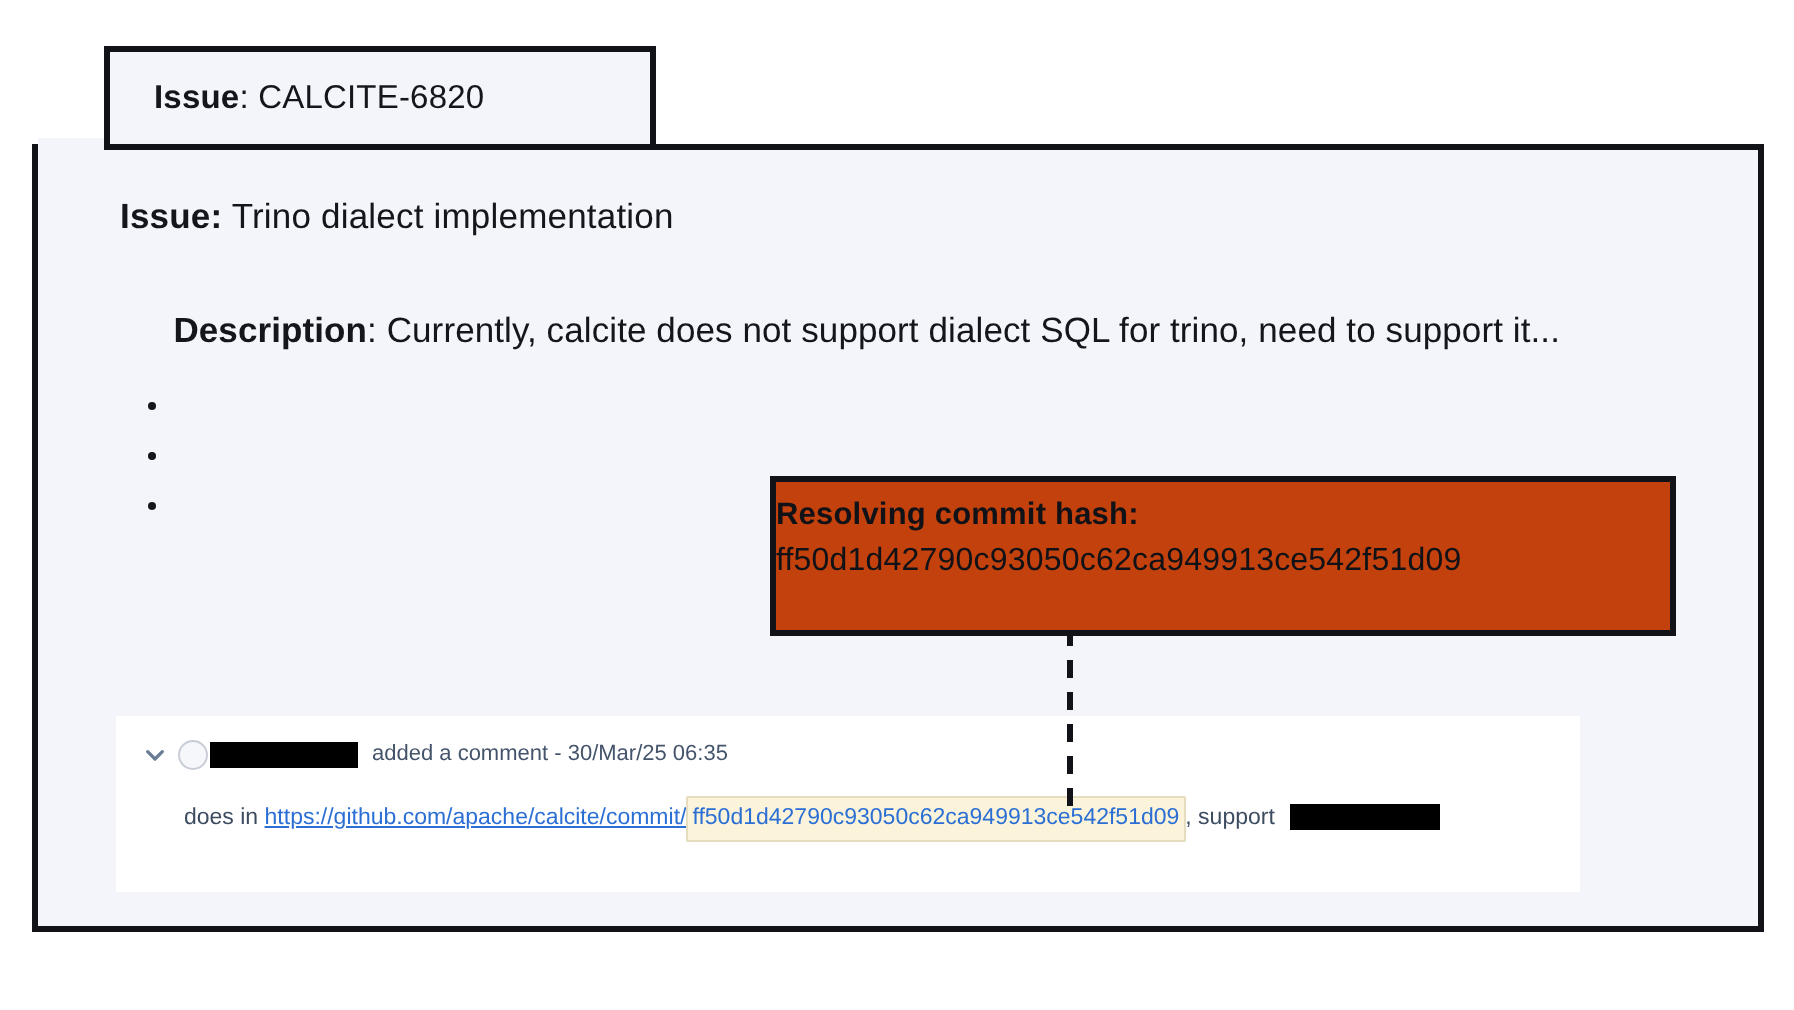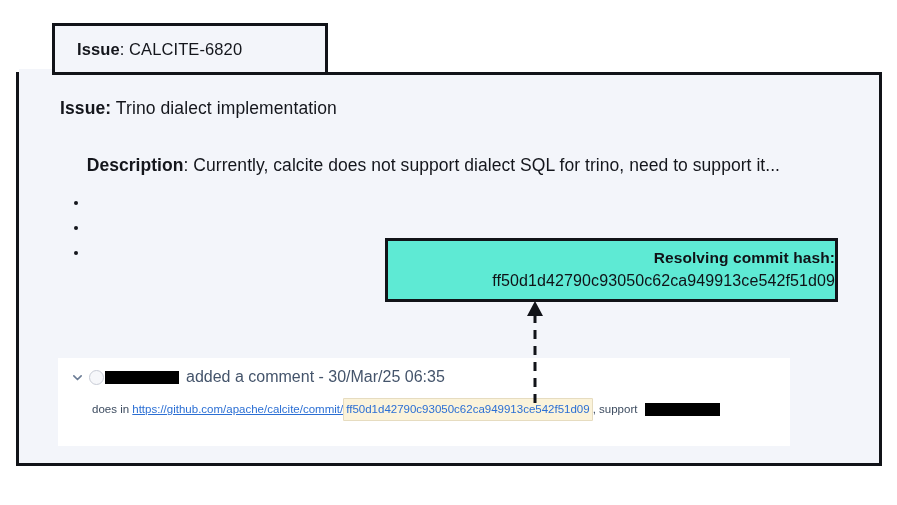--- a/index.html
+++ b/index.html
@@ -115,26 +115,26 @@
     border-radius: 50%;
     background: #14161c;
   }
 
   
   .callout {
     position: absolute;
     left: 385px;
     top: 238px;
     width: 453px;
-    height: 64px;
-    background: #5eead4;
+    height: 80px;
+    background: #c2410c;
     border: 3px solid #111318;
     box-sizing: border-box;
     z-index: 6;
-    text-align: right;
+    text-align: left;
     padding-top: 7px;
   }
   .callout .ct {
     font-size: 15.5px;
     font-weight: 700;
     color: #101217;
     letter-spacing: .1px;
     line-height: 1.35;
   }
   .callout .ch {
@@ -194,21 +194,21 @@
     display: inline-block;
     background: #000000;
     height: 13px;
     vertical-align: middle;
   }
   .r-name   { width: 74px; }
   .r-thanks { width: 75px; margin-left: 4px; }
   .r-review { width: 76px; margin-left: 3px; }
 
   .c-meta {
-    font-size: 16px;
+    font-size: 11px;
     color: #44546b;
     margin-left: 7px;
     white-space: nowrap;
   }
   .c-body {
     padding-left: 34px;
     margin-top: 9px;
   }
   .c-body .row {
     font-size: 11.5px;

